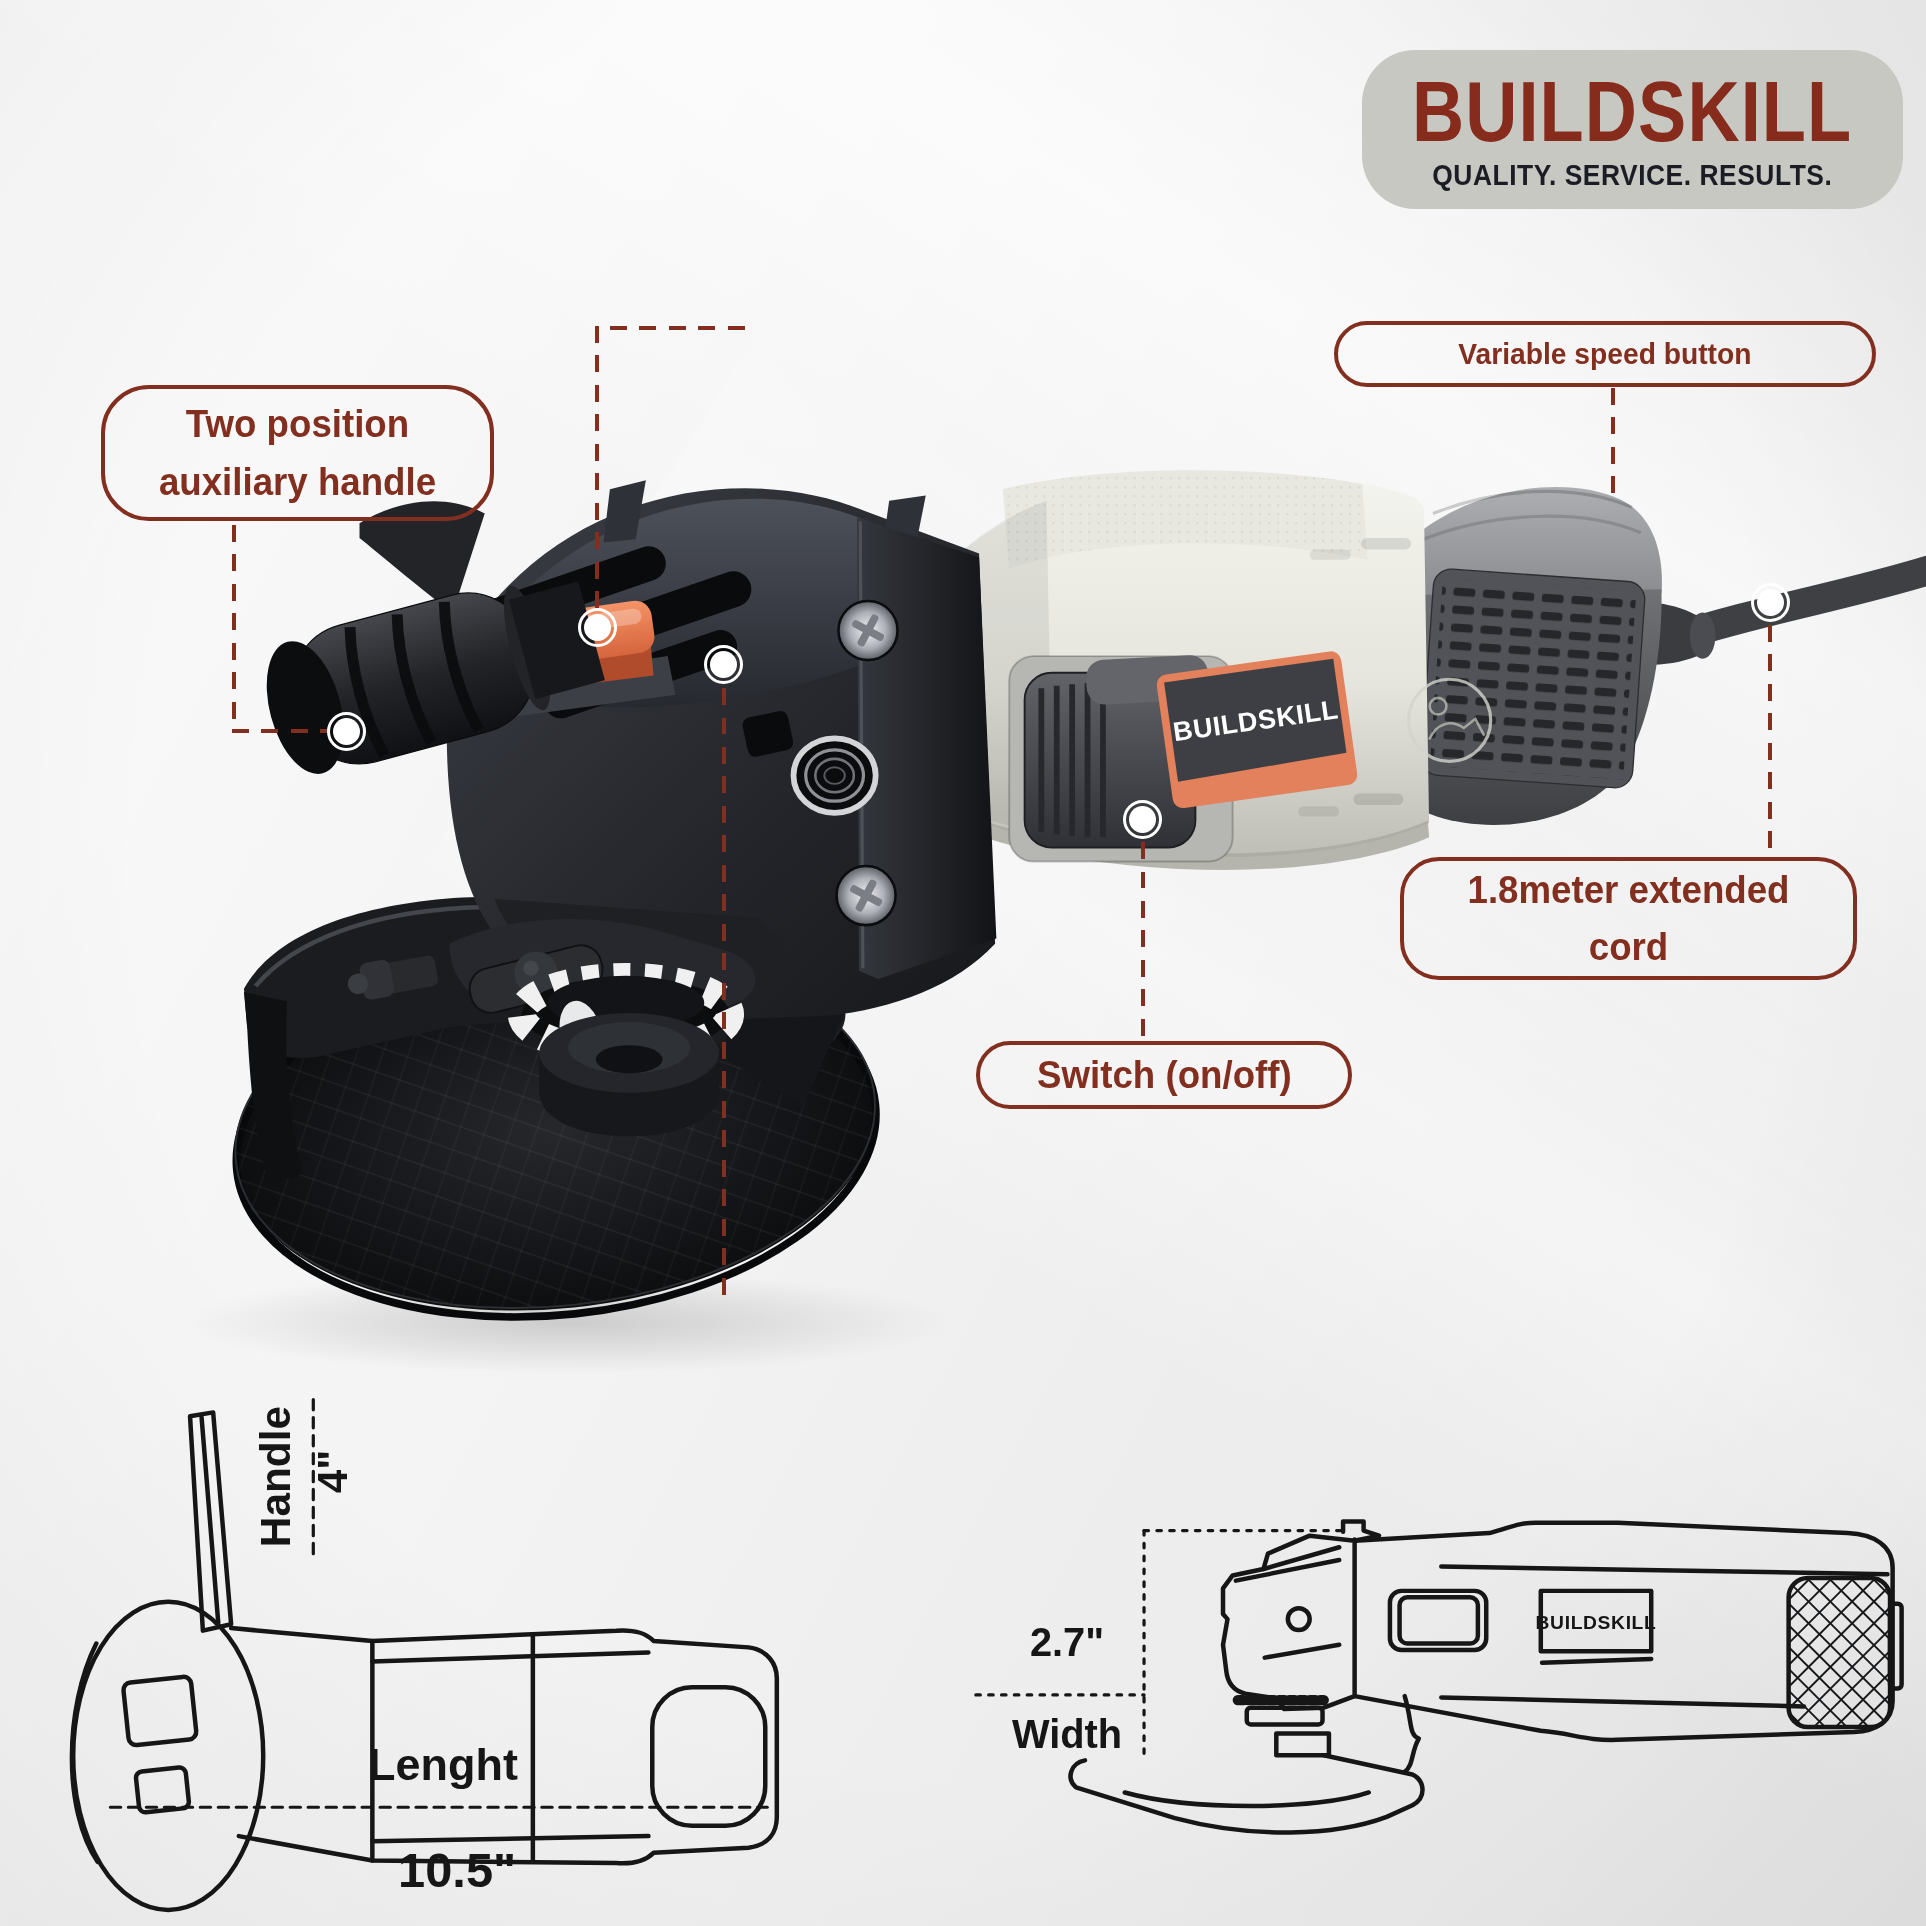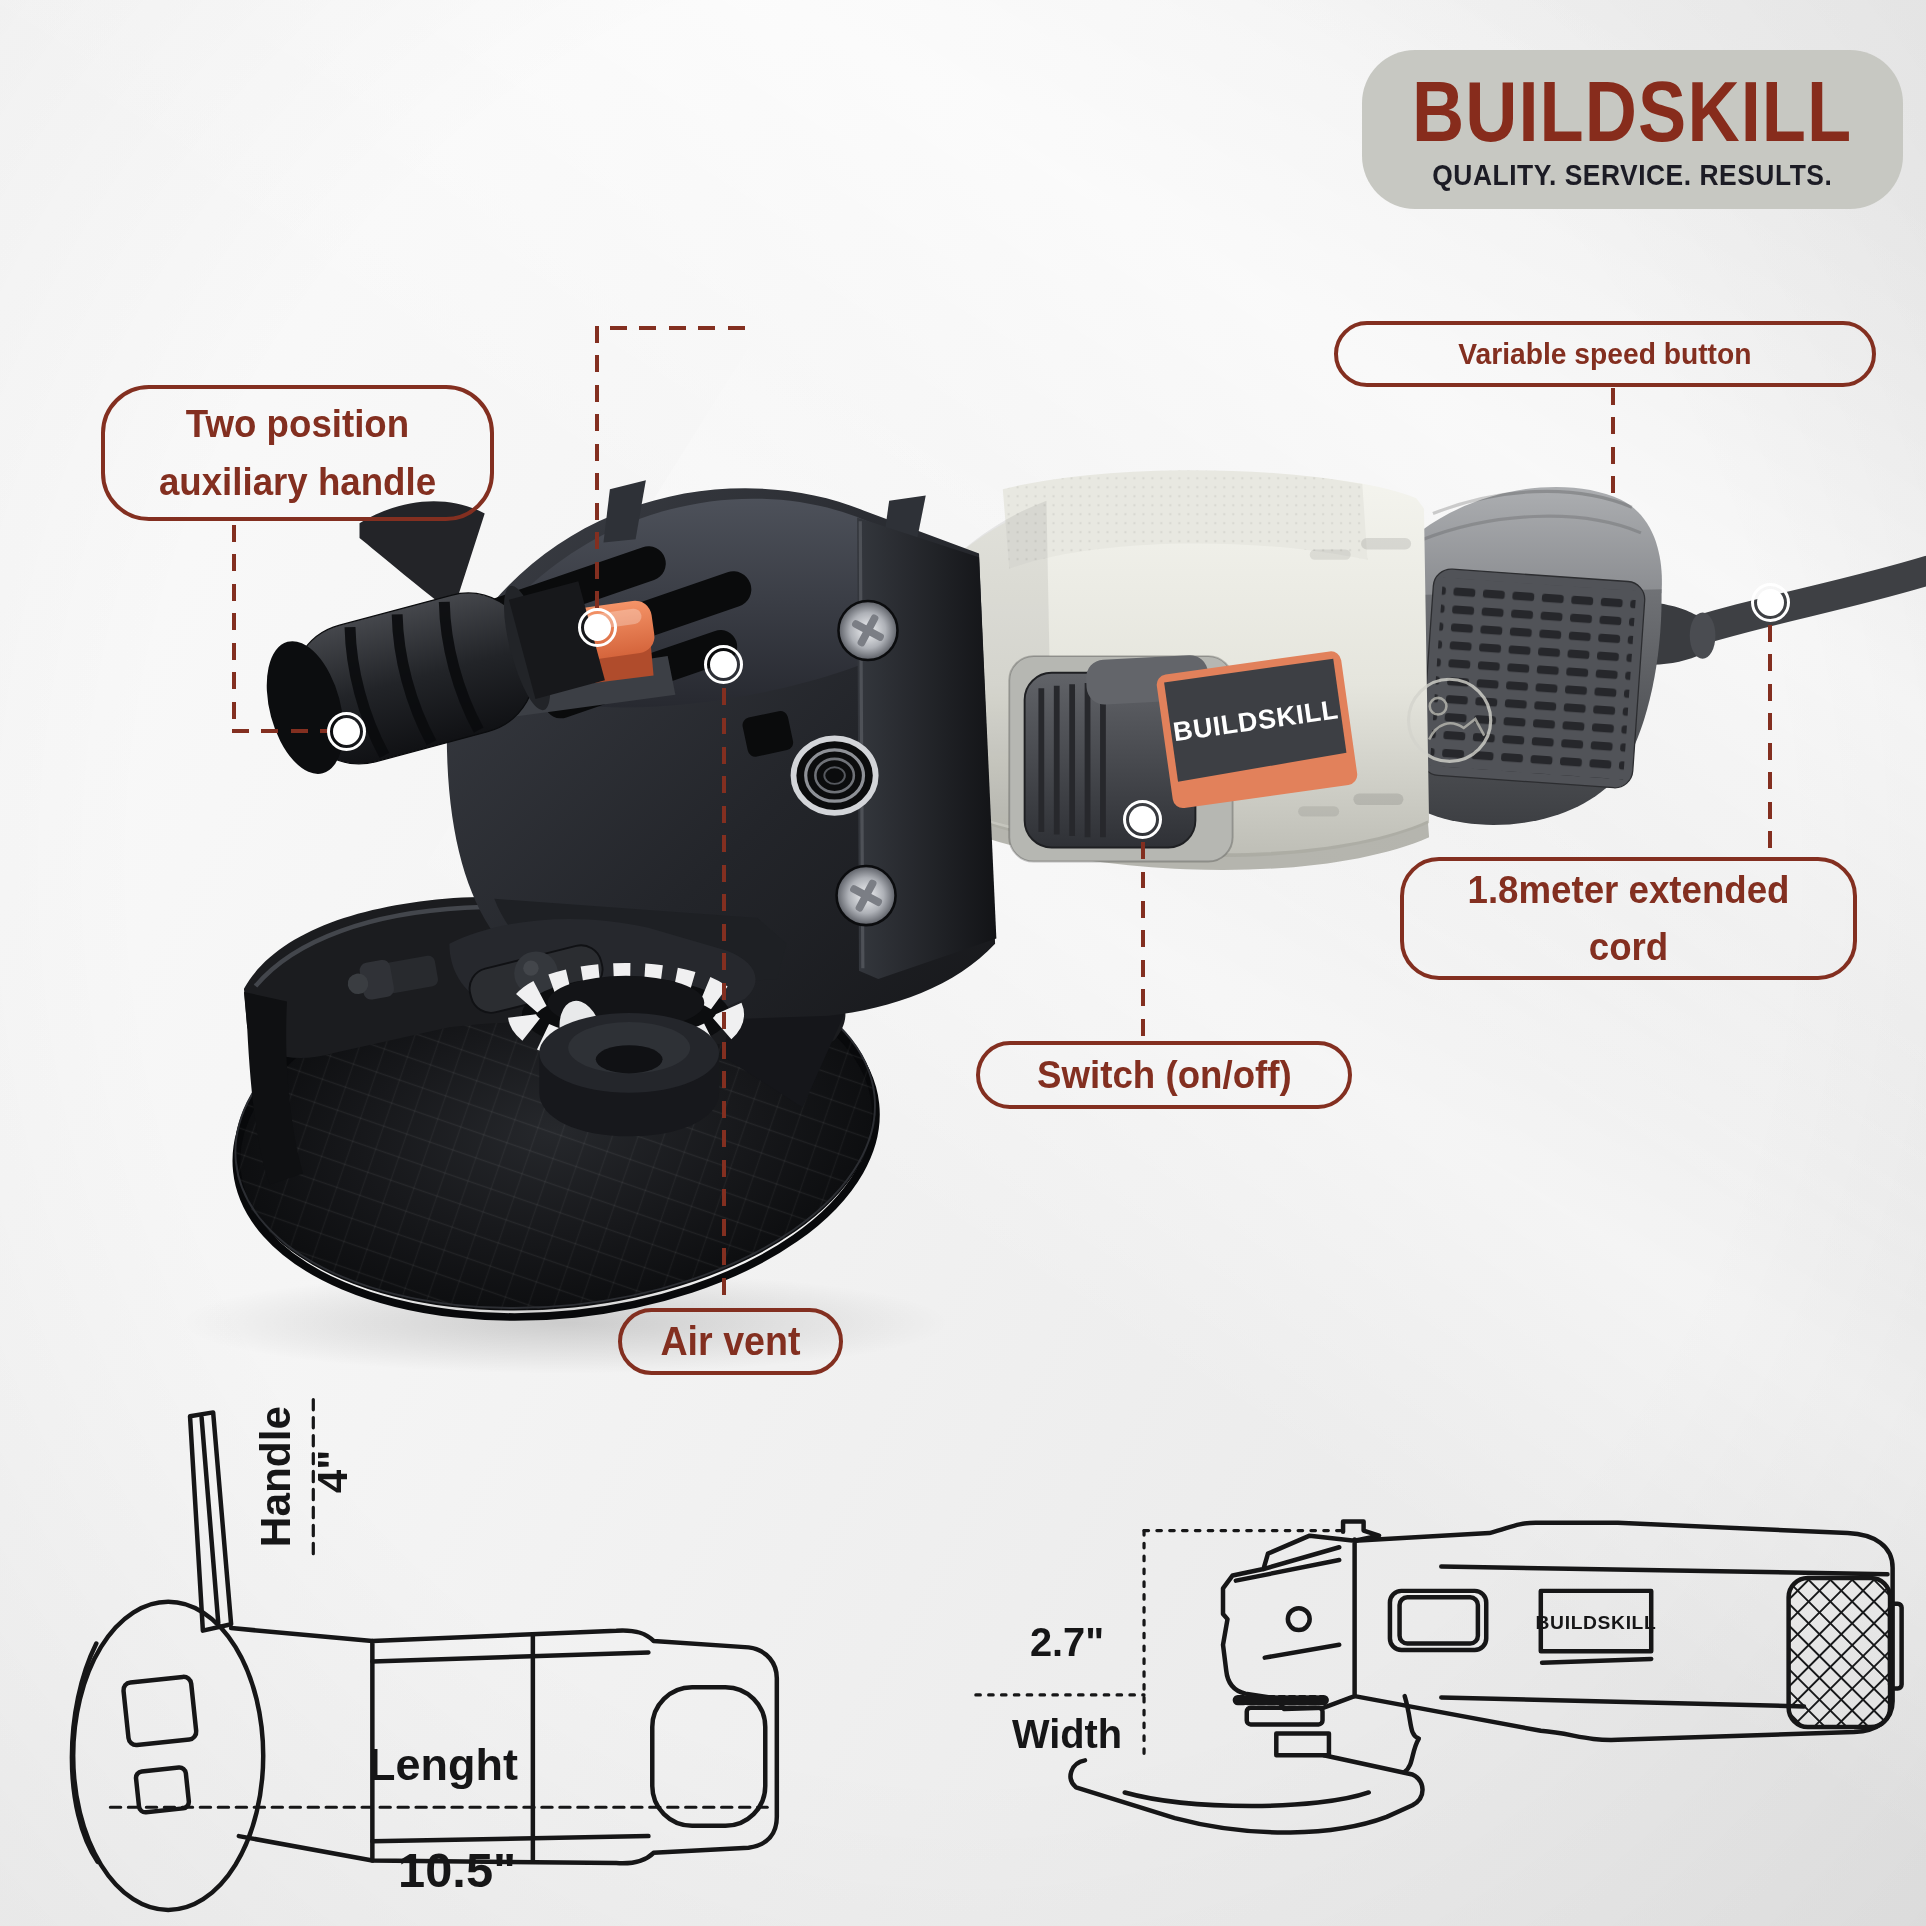--- a/index.html
+++ b/index.html
@@ -340,23 +340,20 @@
   </div>
   <div class="pill" id="pill-aux">
     <span>Two position auxiliary handle</span>
   </div>
   <div class="pill" id="pill-cord">
     <span>1.8meter extended cord</span>
   </div>
   <div class="pill" id="pill-switch">
     <span>Switch (on/off)</span>
   </div>
-  <div class="pill" id="pill-airvent">
-    <span>Air vent</span>
-  </div>
 
   <div class="logo">
     <div class="brand">BUILDSKILL</div>
     <div class="tagline">QUALITY. SERVICE. RESULTS.</div>
   </div>
 
 </div>
 
 
 </body></html>

